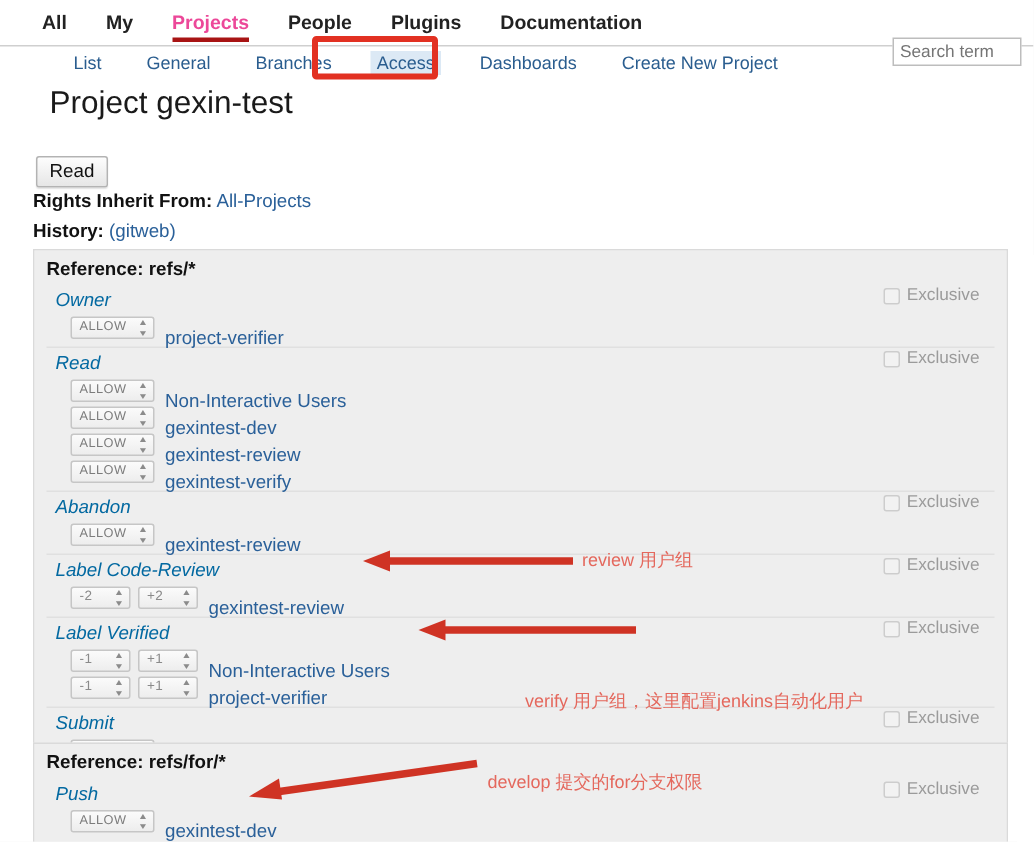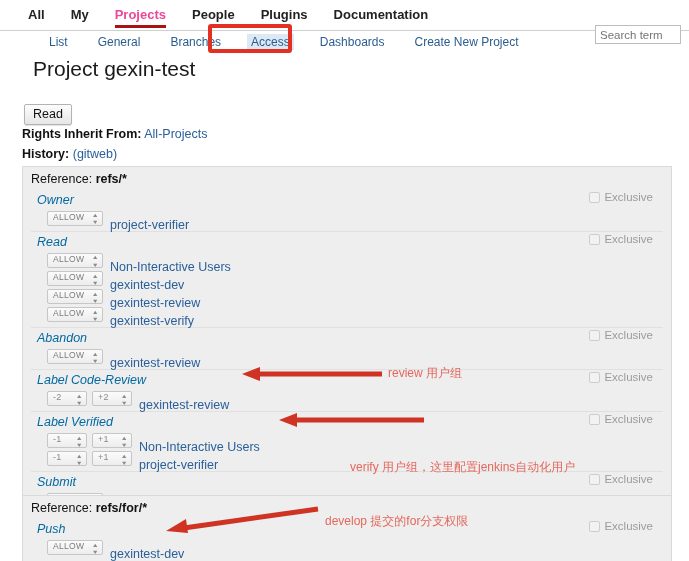--- a/index.html
+++ b/index.html
@@ -89,21 +89,21 @@
     background: #eeeeee;
     border: 1px solid #dadada;
   }
   #panel-refs    { top: 166px; }
   #panel-refsfor { top: 495px; }
 
   .ref-header {
     font-size: 12.5px; color: #111; padding: 5px 8px 4px 8px;
     background: #eeeeee;
   }
-  .ref-header .lbl { font-weight: normal; }
+  .ref-header .lbl { font-weight: bold; }
   .ref-header .val { font-weight: bold; }
 
   .perm-list { background: #eeeeee; padding: 0 8px 6px 8px; }
 
   .perm-block {
     position: relative;
     background: #eeeeee;
     border-bottom: 1px solid #e0e0e0;
     padding: 2px 0 4px 0;
   }

